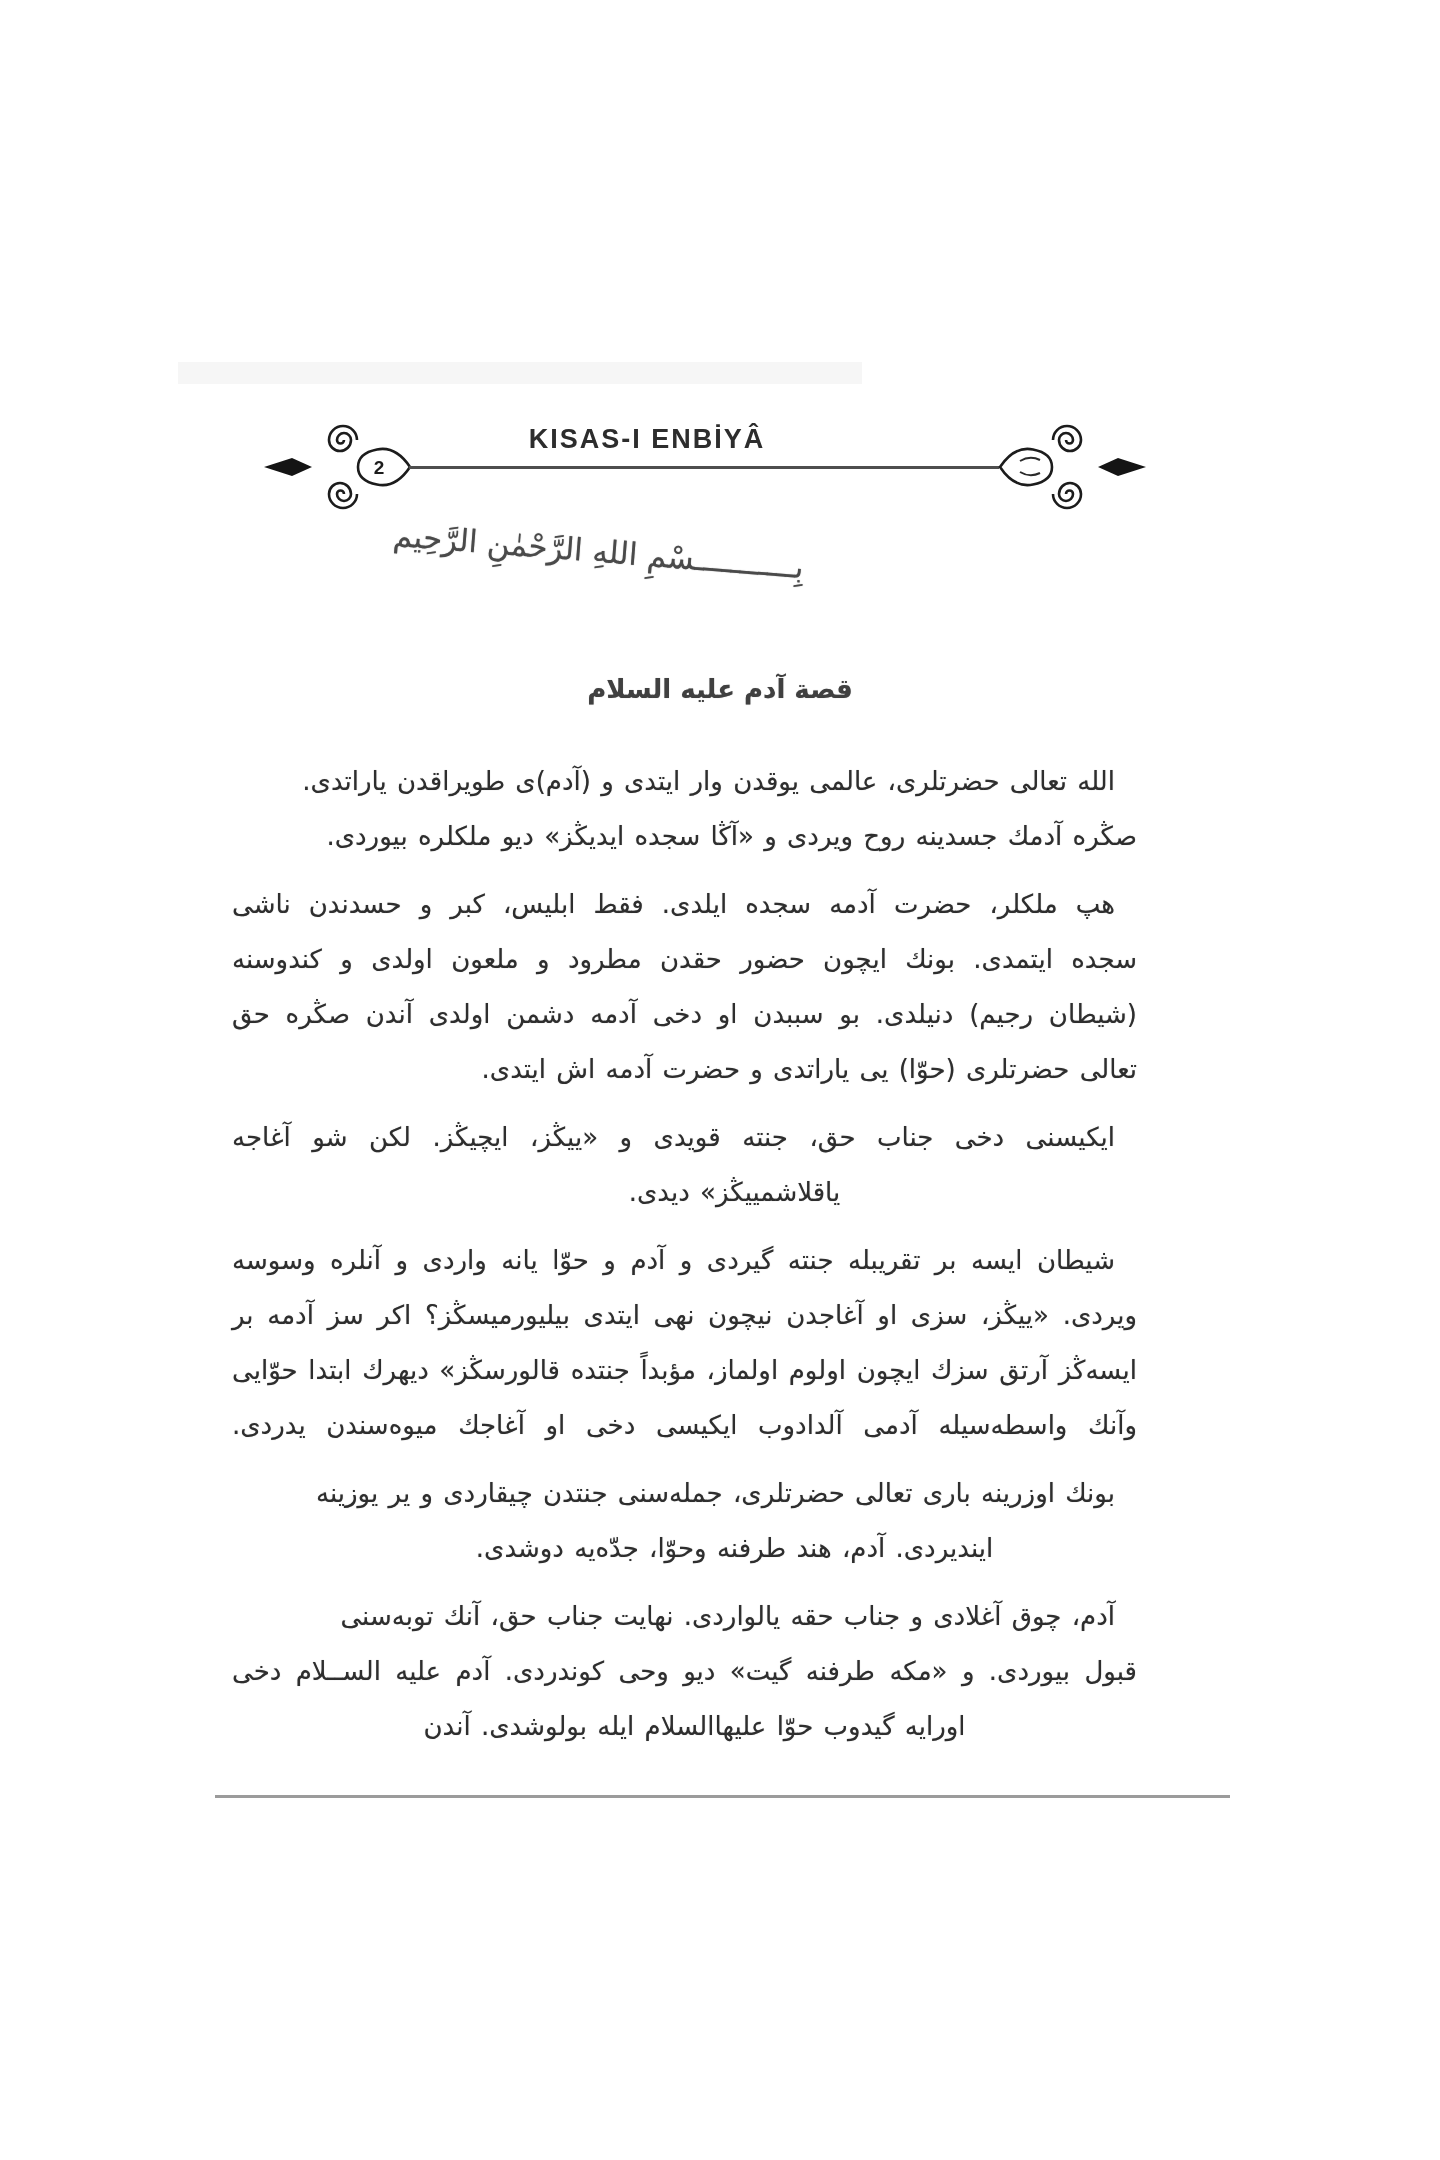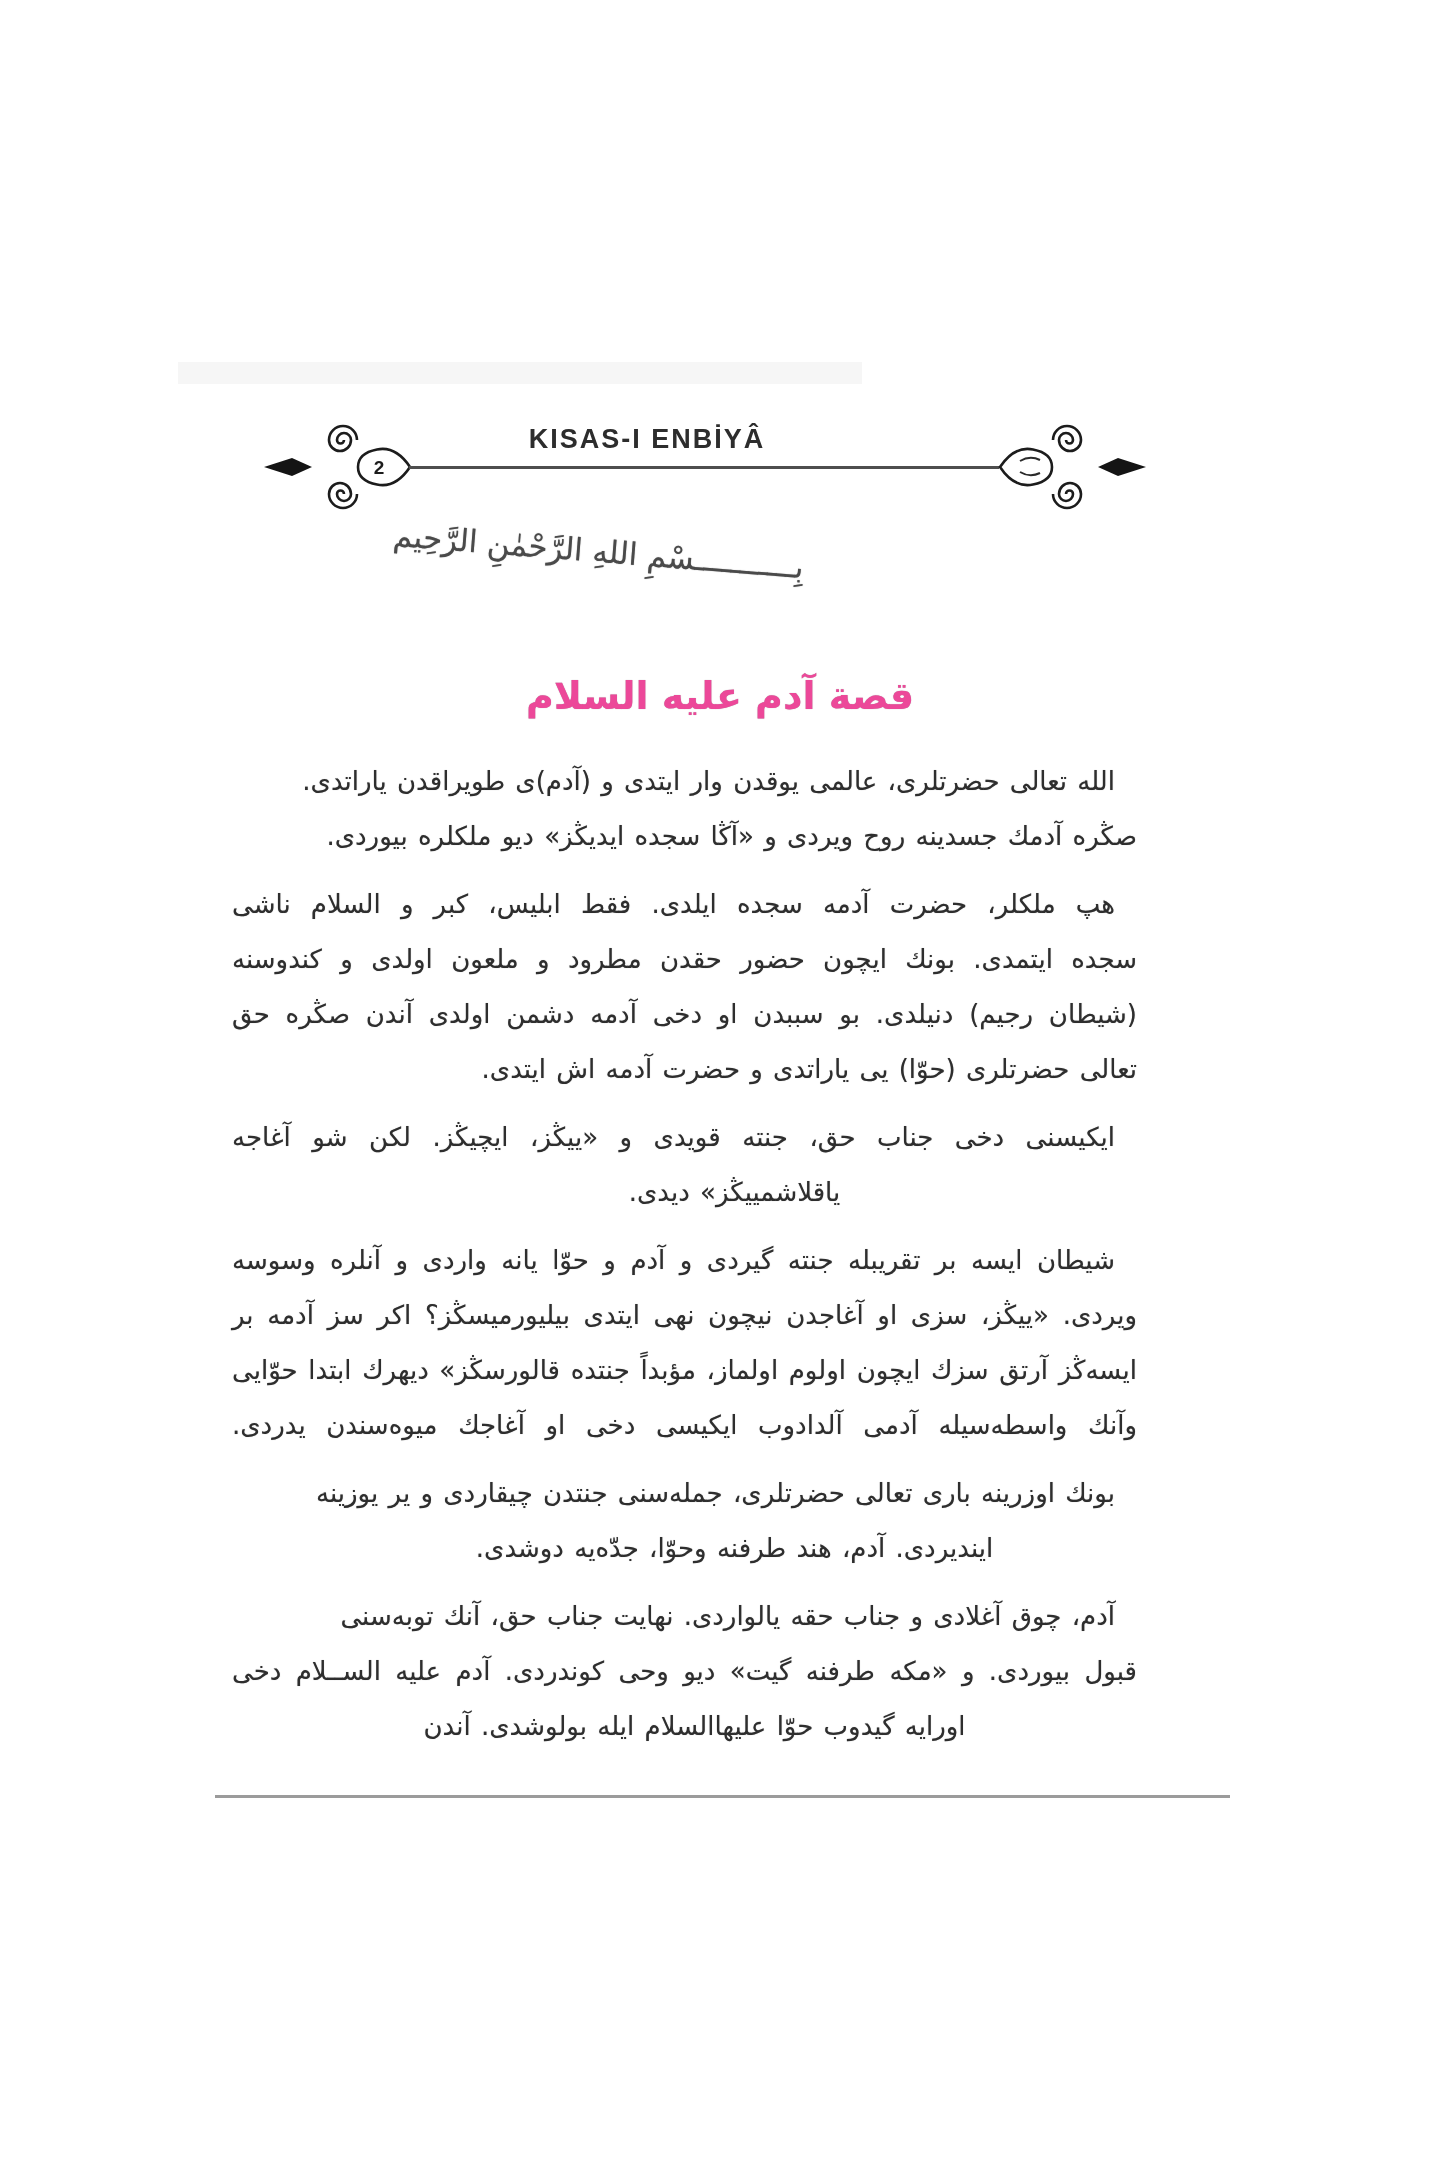--- a/index.html
+++ b/index.html
@@ -22,21 +22,21 @@
   
   .basmala{
     position:absolute;left:468px;top:536px;width:334px;height:90px;
     direction:rtl;text-align:center;font-size:31px;color:#4a4a4a;
     transform:rotate(4.5deg);transform-origin:center;
     text-shadow:0 0 1px rgba(70,70,70,.55);white-space:nowrap;
   }
   
   .chapter-title{
     position:absolute;left:0;top:674px;width:1440px;text-align:center;direction:rtl;
-    font-weight:bold;font-size:38px;color:#ec4899;
+    font-weight:bold;font-size:26px;color:#404040;
     text-shadow:0 0 .8px rgba(30,30,30,.4);
   }
   
   .body-text{
     position:absolute;left:232px;top:754px;width:905px;direction:rtl;
     font-size:26px;color:#2e2e2e;word-spacing:2px;
     text-shadow:0 0 .8px rgba(46,46,46,.45);
   }
   .para{margin:0 0 13px 0;}
   .line{height:55px;line-height:55px;text-align:right;overflow:visible;}
@@ -77,21 +77,21 @@
   <div class="basmala">بِـــــــــــسْمِ اللهِ الرَّحْمٰنِ الرَّحِيم</div>
 
   <div class="chapter-title">قصة آدم عليه السلام</div>
 
   <div class="body-text">
       <div class="para">
         <div class="line r first">الله تعالی حضرتلری، عالمی یوقدن وار ایتدی و (آدم)ی طویراقدن یاراتدی.</div>
         <div class="line r">صڭره آدمك جسدینه روح ویردی و «آڭا سجده ایدیڭز» دیو ملكلره بیوردی.</div>
       </div>
       <div class="para">
-        <div class="line j first">هپ ملكلر، حضرت آدمه سجده ایلدی. فقط ابلیس، كبر و السلام ناشی</div>
+        <div class="line j first">هپ ملكلر، حضرت آدمه سجده ایلدی. فقط ابلیس، كبر و حسدندن ناشی</div>
         <div class="line j">سجده ایتمدی. بونك ایچون حضور حقدن مطرود و ملعون اولدی و كندوسنه</div>
         <div class="line j">(شیطان رجیم) دنیلدی. بو سببدن او دخی آدمه دشمن اولدی آندن صڭره حق</div>
         <div class="line r">تعالی حضرتلری (حوّا) یی یاراتدی و حضرت آدمه اش ایتدی.</div>
       </div>
       <div class="para">
         <div class="line j first">ایكیسنی دخی جناب حق، جنته قویدی و «ییڭز، ایچیڭز. لكن شو آغاجه</div>
         <div class="line l" style="padding-left: 100px;">یاقلاشمییڭز» دیدی.</div>
       </div>
       <div class="para">
         <div class="line j first">شیطان ایسه بر تقریبله جنته گیردی و آدم و حوّا یانه واردی و آنلره وسوسه</div>

